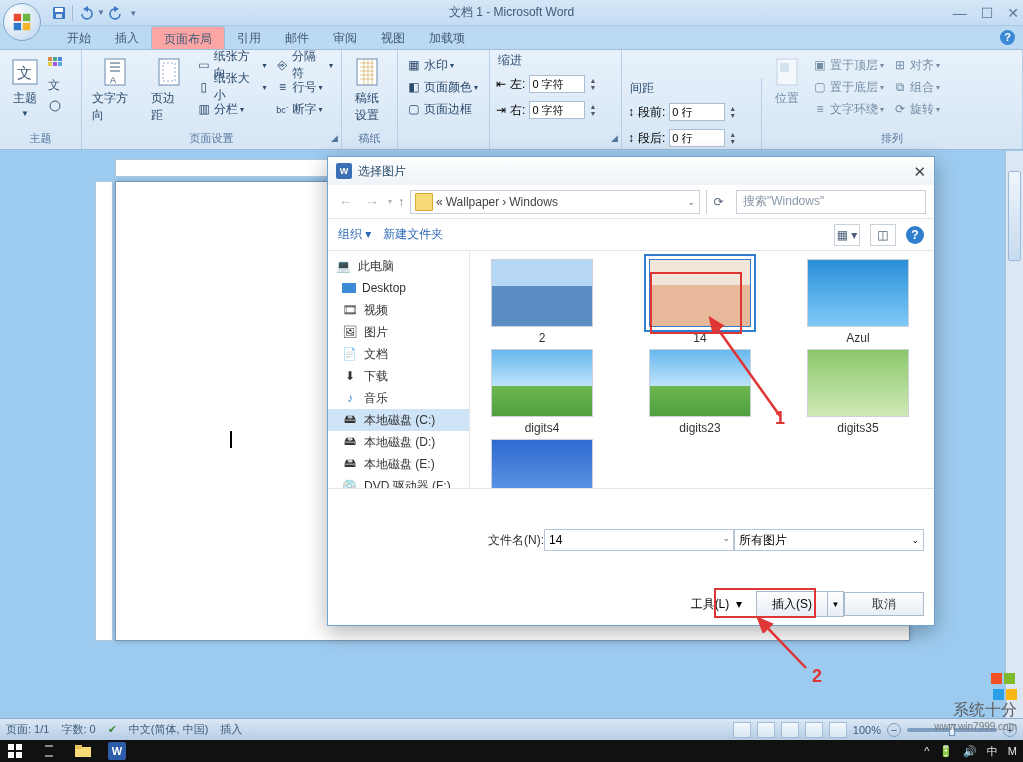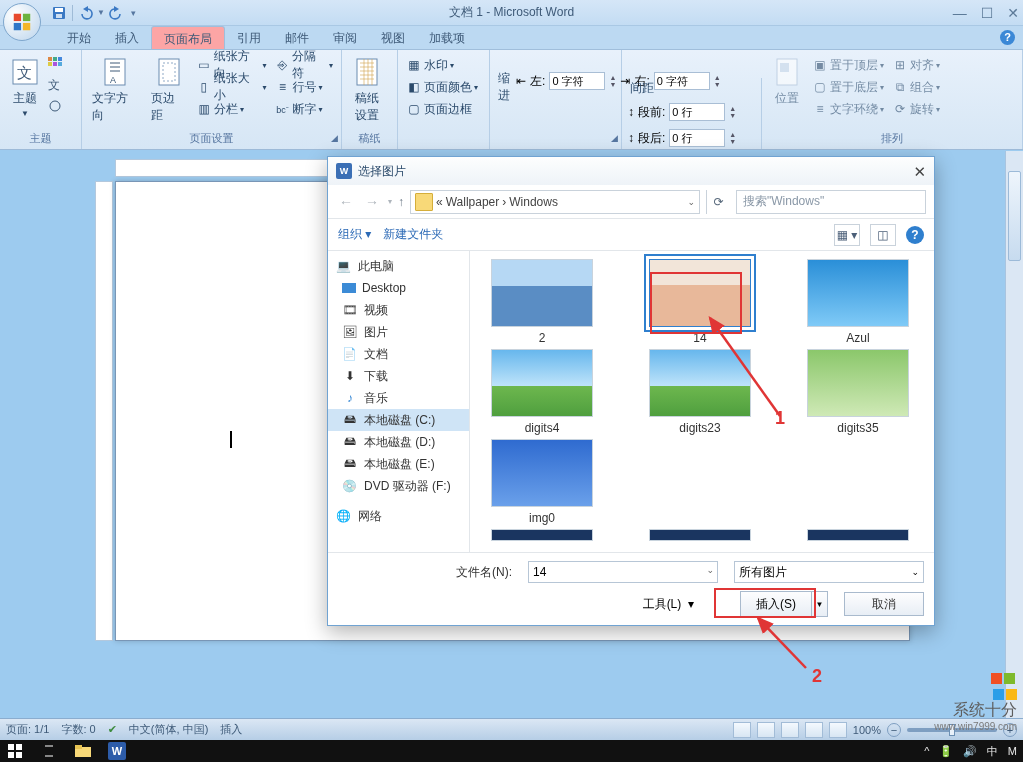--- a/index.html
+++ b/index.html
@@ -91,21 +91,21 @@
   .thumb .pic.azul { background:linear-gradient(#2a8fd8,#7fcaf7);}
   .thumb .pic.city { background:linear-gradient(#2b3f63,#6a4b7c);}
   .thumb .pic.city2 { background:linear-gradient(#2b3f63,#8a5b9c);}
   .thumb .pic.win10 { background:linear-gradient(#2f6bd0,#6aa0ea);}
   .thumb .pic.flower { background:linear-gradient(#8bc76b,#cfe9b6);}
   .thumb .pic.person1 { background:linear-gradient(#b6d8f4 40%,#5a8dc4 40%);}
   .thumb .pic.person2 { background:linear-gradient(#f2e5d9 38%,#e8b89a 38%);}
   .thumb.selected .pic { outline:2px solid #2f7fce; outline-offset:3px; border:1px solid #2f7fce;}
   .thumb .nm { color:#333; font-size:12px;}
   .dlg-footer { border-top:1px solid #e2e6ea; padding:8px 10px; display:flex; flex-direction:column; gap:8px;}
-  .frow { display:flex; align-items:center; justify-content:flex-end; gap:16px;}
+  .frow { display:flex; align-items:center; justify-content:flex-end; gap:0;margin-top:32px;}
   .frow label { color:#333; }
   .finput { width:190px; height:22px; border:1px solid #b7c6d6; padding:0 4px; font-size:12px;}
   .fselect { width:190px; height:22px; border:1px solid #b7c6d6; font-size:12px; padding:0 4px; background:#fff; display:flex;align-items:center;justify-content:space-between;}
   .btn-std { min-width:80px; height:24px; border:1px solid #a9bacd; background:linear-gradient(#fdfdfe,#e8eef5); color:#333; font-size:12px; display:inline-flex;align-items:center;justify-content:center;}
   .btn-split { display:flex; border:1px solid #a9bacd;}
   .btn-split .main { min-width:70px; height:24px; background:linear-gradient(#fdfdfe,#e8eef5); display:flex;align-items:center;justify-content:center;}
   .btn-split .dd { width:16px; background:linear-gradient(#fdfdfe,#e8eef5); border-left:1px solid #a9bacd; display:flex;align-items:center;justify-content:center;font-size:8px;}
   .redbox { position:absolute; border:2px solid #e03535; pointer-events:none; z-index:30;}
   .annot { position:absolute; color:#e03535; font-weight:bold; font-size:18px; z-index:30; pointer-events:none;}
   .arrow-svg { position:absolute; z-index:30; pointer-events:none;}
@@ -310,21 +310,21 @@
         <div class="mini-row">
             <span class="mic">▢</span>
             <span>页面边框</span>
           </div>
       </div>
     </div>
     <div class="group-label"></div>
   </div>
 
   <div class="group" style="width:132px;">
-    <div class="group-body" style="align-items:stretch;padding-top:20px;">
+    <div class="group-body" style="flex-direction:column;align-items:stretch;padding-top:2px;">
       <div style="color:#2b4a6b;padding:0 2px;">缩进</div>
       <div class="spin-box">
         <span class="mic">⇤</span>
         <span>左:</span>
         <input value="0 字符" style="">
         <div class="spin-arrows">
             <span>▲</span>
             <span>▼</span>
           </div>
       </div>

